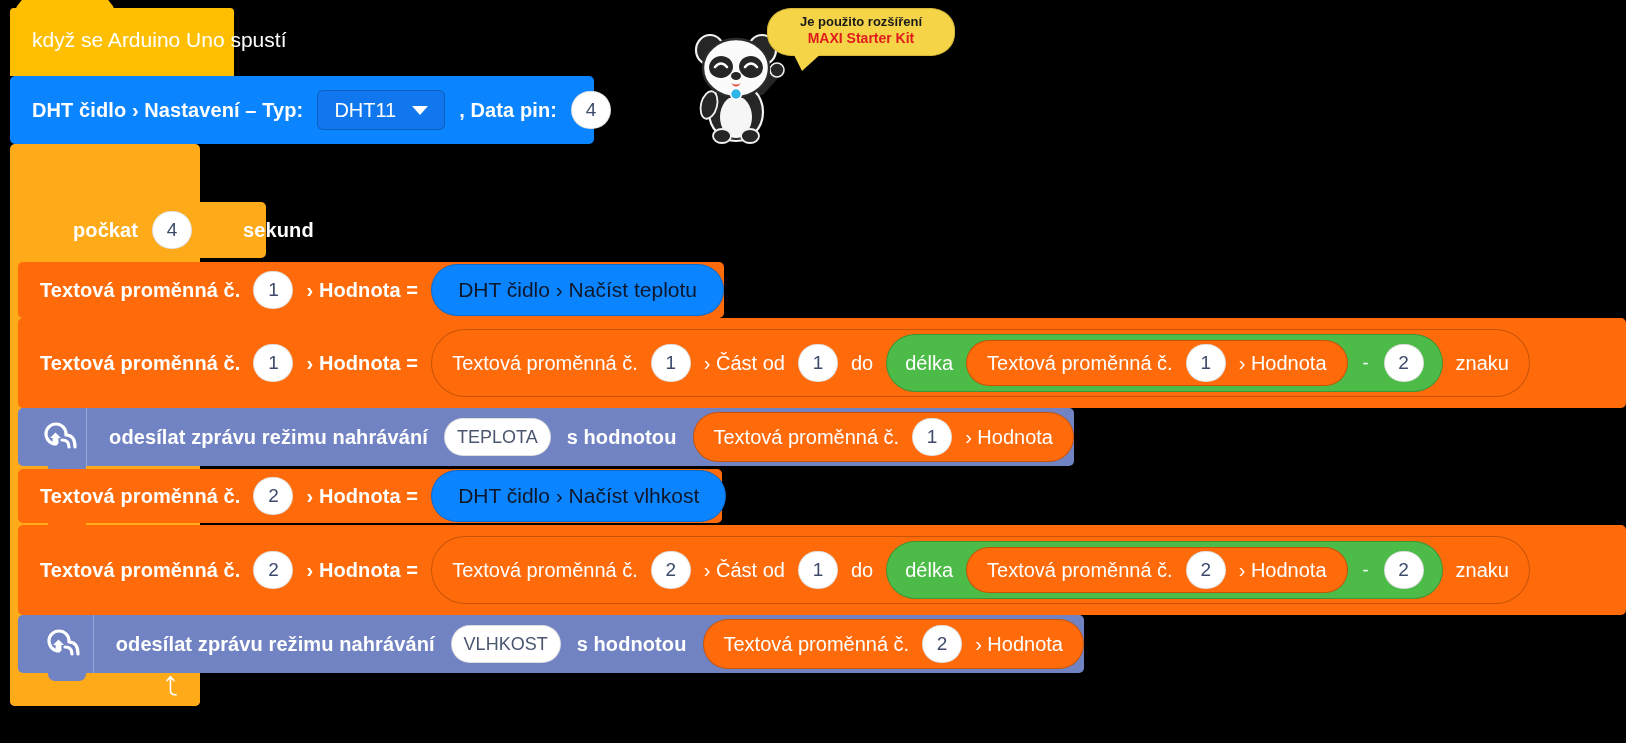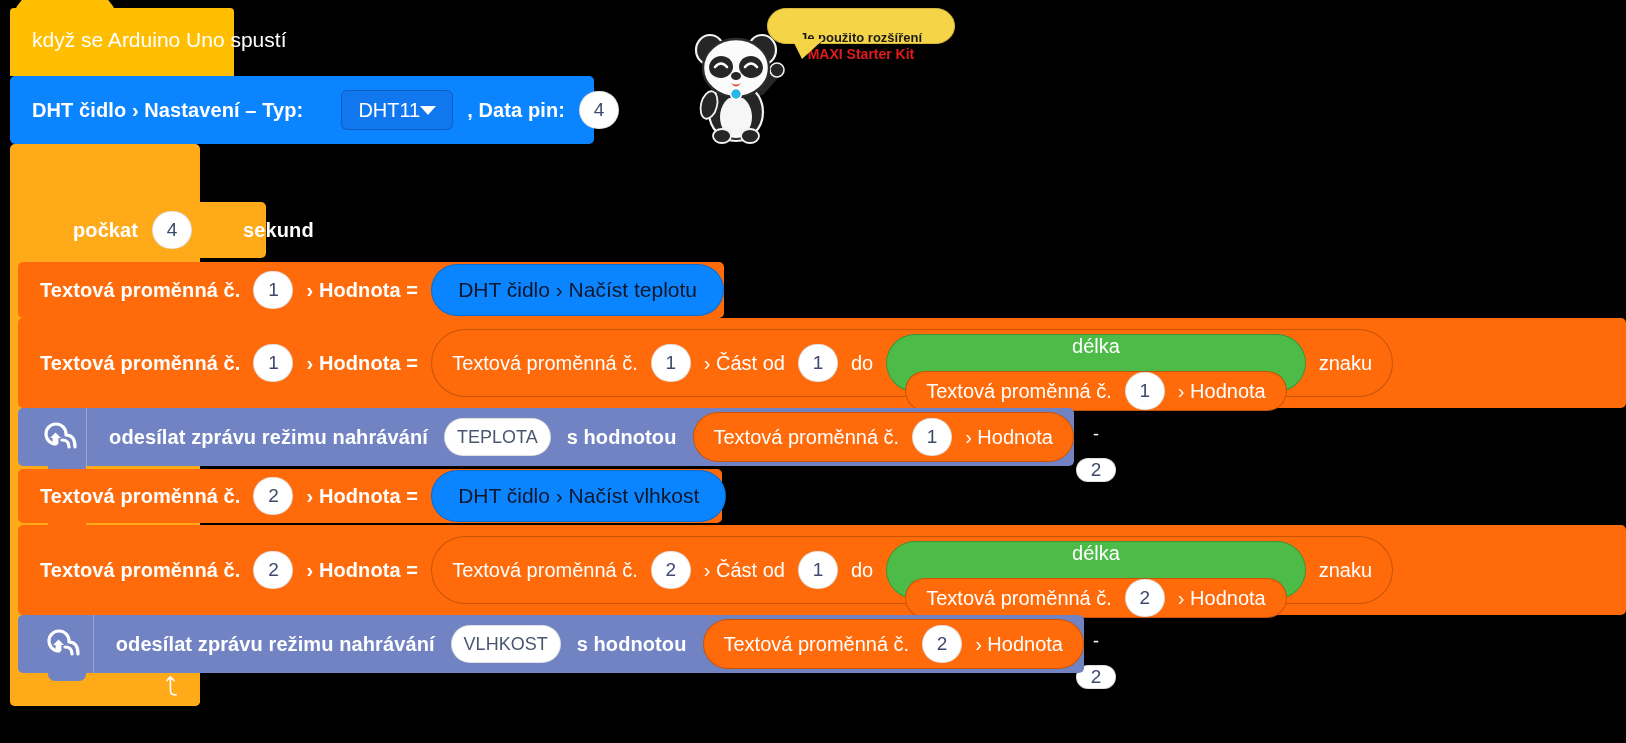--- a/index.html
+++ b/index.html
@@ -38,29 +38,28 @@
     color: #3d4a6b;
     font-size: 19px;
     border: 1px solid rgba(0,0,0,.12);
   }
   .num-pill.wide { min-width: 104px; font-size: 18px; color: #4a5570; }
 
   
   .dropdown {
     display: inline-flex;
     align-items: center;
-    gap: 0;
+    gap: 16px;
     height: 40px;
     padding: 0 16px;
     background: #1177ef;
     border: 1px solid rgba(0,0,0,.20);
     border-radius: 6px;
     color: #ffffff;
     font-size: 20px;
-    margin-left: 24px;
   }
   .caret {
     width: 0; height: 0;
     border-left: 8px solid transparent;
     border-right: 8px solid transparent;
     border-top: 9px solid #ffffff;
   }
 
   
   .hat {
@@ -198,21 +197,21 @@
   
   .rep-green {
     display: inline-flex;
     align-items: center;
     gap: 13px;
     height: 58px;
     padding: 0 18px;
     background: #4CBB47;
     border: 1px solid rgba(0,0,0,.20);
     border-radius: 29px;
-    color: #fff; font-size: 20px; white-space: nowrap; flex-direction: column;
+    color: #fff; font-size: 20px; white-space: nowrap;
   }
   .rep-green .rep-orange { height: 46px; }
   .minus-sign { color:#fff; font-size: 18px; padding: 0 2px; }
 
   
   .iot-block {
     position: absolute;
     background: #7183C2;
     border-radius: 5px;
     display: flex; align-items: center;
@@ -227,26 +226,26 @@
   .iot-body {
     display: flex; align-items: center; gap: 16px;
     padding-left: 22px;
   }
 
   
   .mascot { position: absolute; left: 686px; top: 20px; width: 100px; height: 125px; }
   .bubble {
     position: absolute;
     left: 767px; top: 8px;
-    width: 188px; height: 36px;
+    width: 188px; height: 48px;
     background: #F5D547;
     border: 1px solid #d8b93a;
     border-radius: 24px / 22px;
     text-align: center;
-    padding-top: 21px;
+    padding-top: 5px;
   }
   .bubble::after {
     content: "";
     position: absolute;
     left: 24px; bottom: -16px;
     width: 0; height: 0;
     border-left: 10px solid transparent;
     border-right: 22px solid transparent;
     border-top: 20px solid #F5D547;
   }

